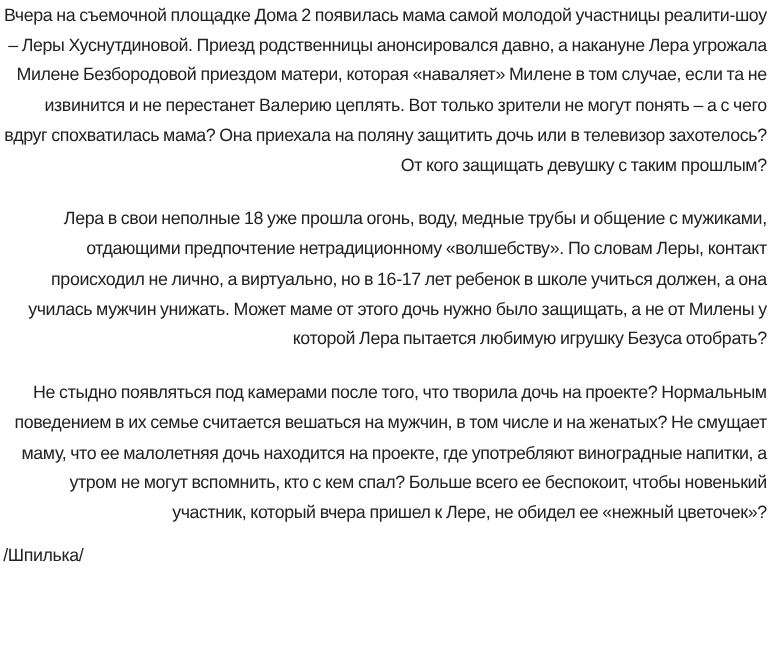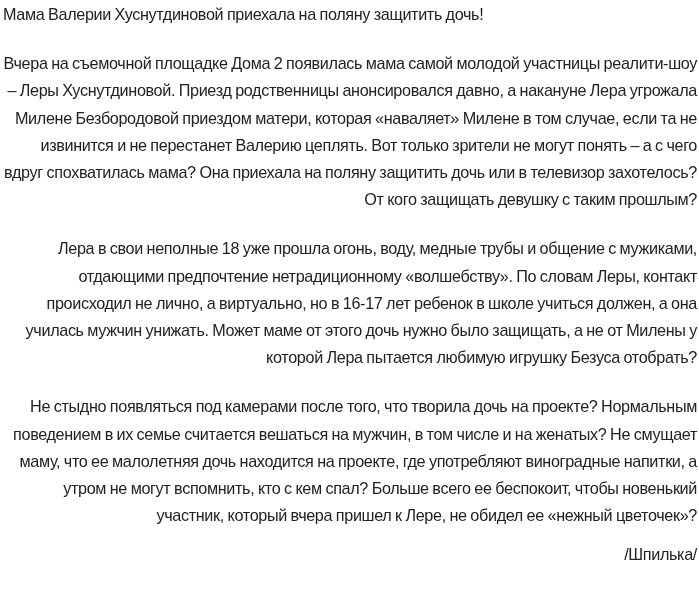--- a/index.html
+++ b/index.html
@@ -32,25 +32,23 @@
     }
     .para {
       margin: 0 0 22px 0;
       text-align: right;
     }
     .para.last {
       margin-bottom: 12px;
     }
     .signature {
       margin: 0;
-      text-align: right;
     }
   </style>
 </head>
 <body>
 
 <div class="article">
-  <p class="title">Мама Валерии Хуснутдиновой приехала на поляну защитить дочь!</p>
   <p class="para">Вчера на съемочной площадке Дома 2 появилась мама самой молодой участницы реалити-шоу – Леры Хуснутдиновой. Приезд родственницы анонсировался давно, а накануне Лера угрожала Милене Безбородовой приездом матери, которая «наваляет» Милене в том случае, если та не извинится и не перестанет Валерию цеплять. Вот только зрители не могут понять – а с чего вдруг спохватилась мама? Она приехала на поляну защитить дочь или в телевизор захотелось? От кого защищать девушку с таким прошлым?</p>
   <p class="para">Лера в свои неполные 18 уже прошла огонь, воду, медные трубы и общение с мужиками, отдающими предпочтение нетрадиционному «волшебству». По словам Леры, контакт происходил не лично, а виртуально, но в 16-17 лет ребенок в школе учиться должен, а она училась мужчин унижать. Может маме от этого дочь нужно было защищать, а не от Милены у которой Лера пытается любимую игрушку Безуса отобрать?</p>
   <p class="para last">Не стыдно появляться под камерами после того, что творила дочь на проекте? Нормальным поведением в их семье считается вешаться на мужчин, в том числе и на женатых? Не смущает маму, что ее малолетняя дочь находится на проекте, где употребляют виноградные напитки, а утром не могут вспомнить, кто с кем спал? Больше всего ее беспокоит, чтобы новенький участник, который вчера пришел к Лере, не обидел ее «нежный цветочек»?</p>
   <p class="signature">/Шпилька/</p>
 </div>
 
 </body></html>

